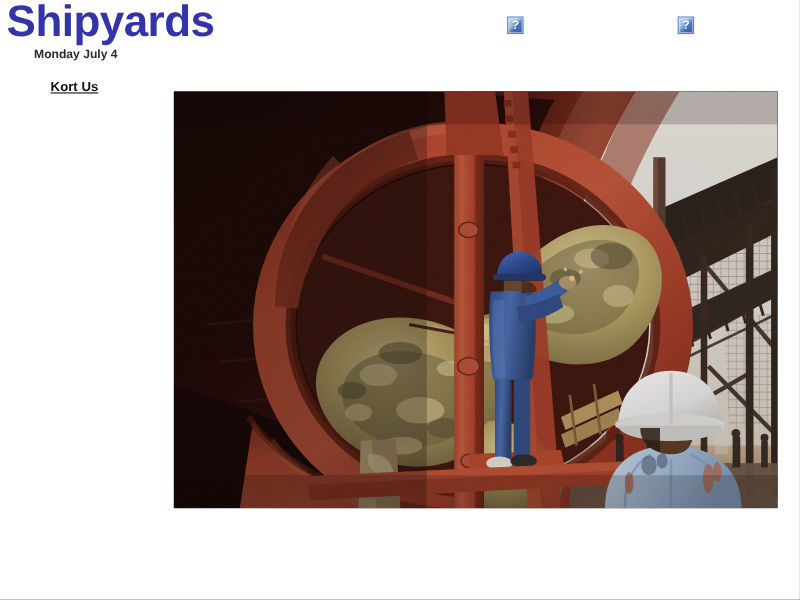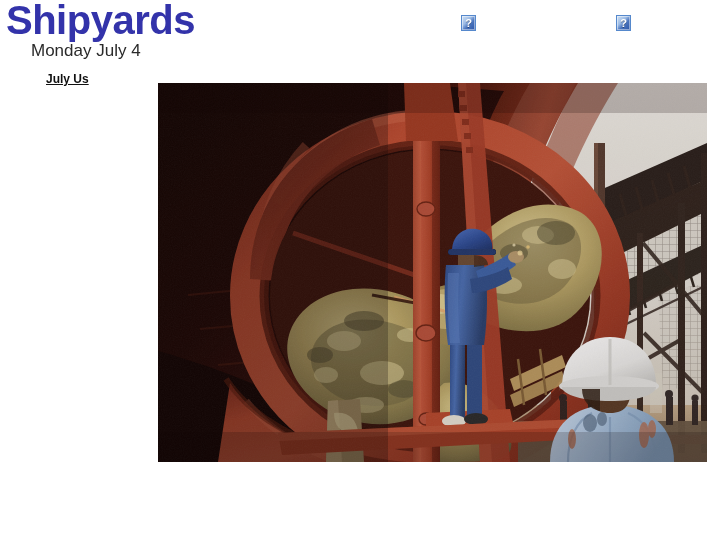--- a/index.html
+++ b/index.html
@@ -30,22 +30,22 @@
     white-space: nowrap;
     line-height: 46px;
   }
 
   
   #date-line {
     position: absolute;
     left: 31px;
     top: 44px;
     font-family: "Liberation Sans", sans-serif;
-    font-size: 17px;
-    font-weight: normal;
+    font-size: 11px;
+    font-weight: bold;
     color: #2a2a2a;
     white-space: nowrap;
     line-height: 13px;
   }
 
   
   #write-us-link {
     position: absolute;
     left: 46px;
     top: 72px;
@@ -109,21 +109,21 @@
     white-space: nowrap;
   }
 </style>
 </head>
 <body>
 
 <div id="page-title">Shipyards</div>
 
 <div id="date-line">Monday July 4</div>
 
-<a id="write-us-link" href="#">July Us</a>
+<a id="write-us-link" href="#">Kort Us</a>
 
 <div class="broken-image" id="broken-image-1">
   <span class="qmark">?</span>
 </div>
 
 <div class="broken-image" id="broken-image-2">
   <span class="qmark">?</span>
 </div>
 
 <div id="photo-frame">

